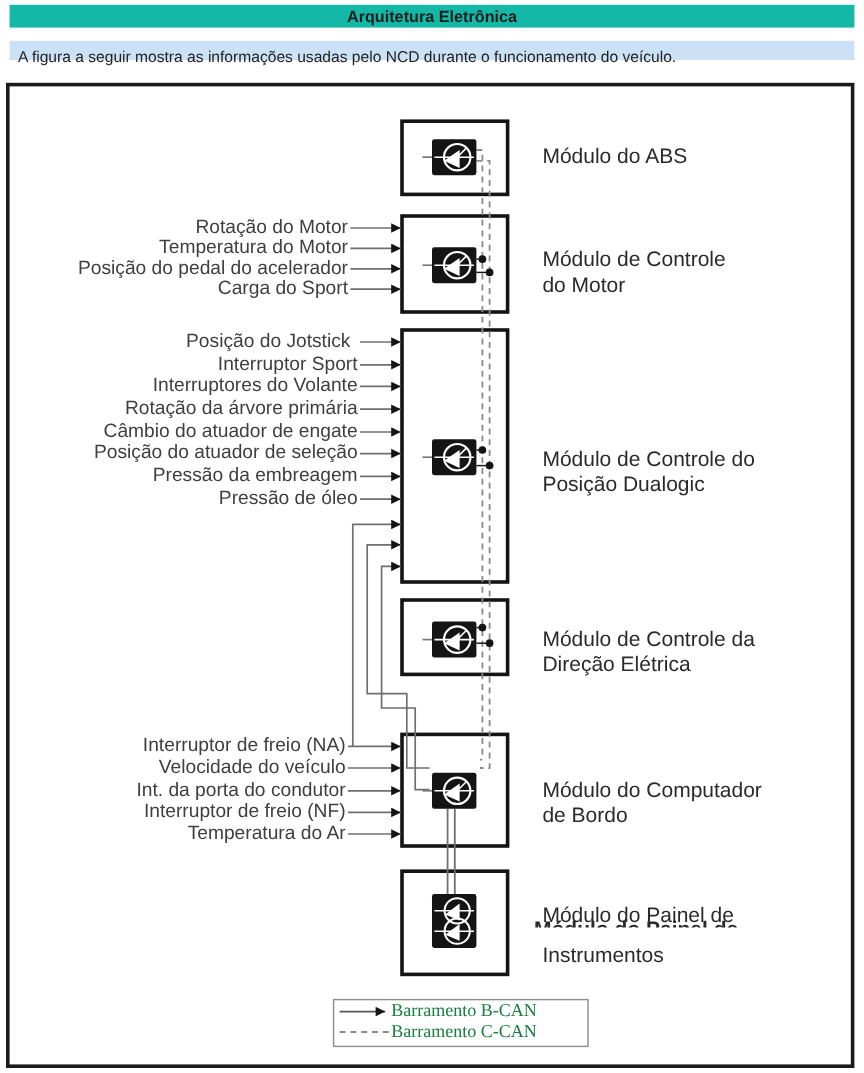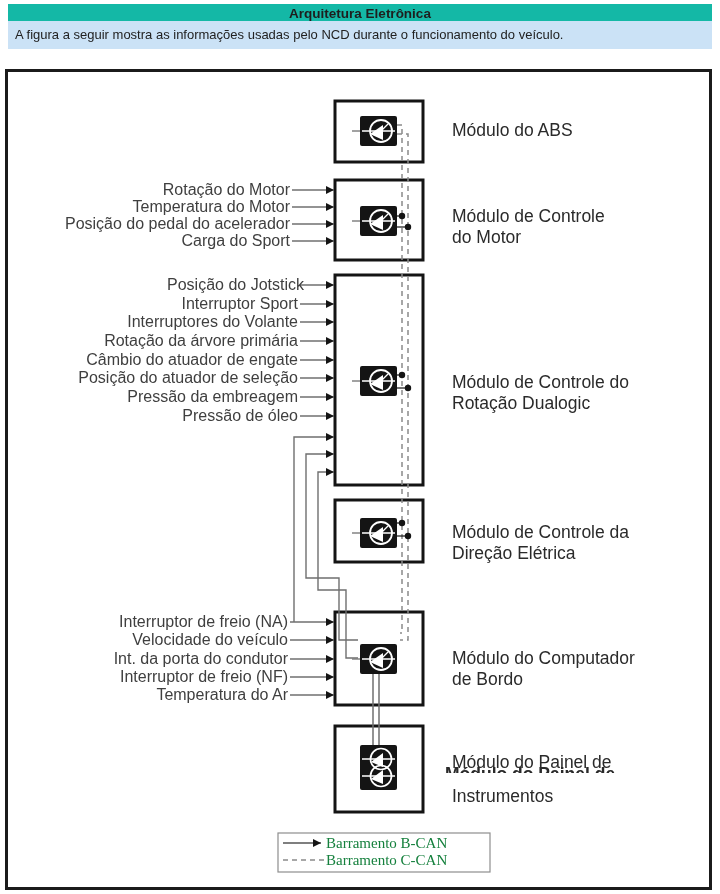--- a/index.html
+++ b/index.html
@@ -1,21 +1,21 @@
 <!DOCTYPE html>
 <html><head>
 <meta charset="utf-8">
 <style>
   html,body{margin:0;padding:0;background:#fff;}
   .page{position:relative;width:720px;height:894px;background:#fff;
         font-family:"Liberation Sans", sans-serif;overflow:hidden;}
   .title-bar{position:absolute;left:8px;top:4px;width:704px;height:19px;
         background:#14b8a6;text-align:center;font-weight:bold;font-size:13.5px;
         line-height:19px;color:#1e1e1e;}
-  .intro-bar{position:absolute;left:8px;top:21px;width:704px;height:28px;
+  .intro-bar{position:absolute;left:8px;top:34px;width:704px;height:16px;
         background:#cbe2f6;font-size:13px;line-height:28px;color:#222;
         padding-left:7px;box-sizing:border-box;white-space:nowrap;}
   .diagram{position:absolute;left:5px;top:69px;width:701px;height:815px;
         border:3px solid #1b1b1b;background:#fff;}
   .diagram svg{position:absolute;left:0;top:0;}
   .sig{position:absolute;width:280px;text-align:right;font-size:16px;
         color:#3f3f3f;line-height:18px;white-space:nowrap;}
   .mod{position:absolute;left:444px;font-size:17.5px;font-weight:normal;
         color:#2a2a2a;line-height:21px;white-space:nowrap;}
   .mod span{display:block;}
@@ -130,21 +130,21 @@
       <rect x="270" y="761" width="212" height="39" fill="#fff" stroke="#8e8e8e" stroke-width="1.2"></rect>
       <line x1="275" y1="771" x2="313" y2="771" stroke="#555" stroke-width="1.4" marker-end="url(#arr)"></line>
       <line x1="275" y1="788" x2="317" y2="788" stroke="#8a8a8a" stroke-width="1.5" stroke-dasharray="5 4"></line>
     </svg>
 
     <div class="sig" style="left:2px;top:109px">Rotação do Motor</div>
     <div class="sig" style="left:2px;top:126px">Temperatura do Motor</div>
     <div class="sig" style="left:2px;top:143px">Posição do pedal do acelerador</div>
     <div class="sig" style="left:2px;top:160px">Carga do Sport</div>
 
-    <div class="sig" style="left:16px;top:204px">Posição do Jotstick</div>
+    <div class="sig" style="left:4px;top:204px">Posição do Jotstick</div>
     <div class="sig" style="left:10px;top:223px">Interruptor Sport</div>
     <div class="sig" style="left:10px;top:241px">Interruptores do Volante</div>
     <div class="sig" style="left:10px;top:260px">Rotação da árvore primária</div>
     <div class="sig" style="left:10px;top:279px">Câmbio do atuador de engate</div>
     <div class="sig" style="left:10px;top:297px">Posição do atuador de seleção</div>
     <div class="sig" style="left:10px;top:316px">Pressão da embreagem</div>
     <div class="sig" style="left:10px;top:335px">Pressão de óleo</div>
 
     <div class="sig" style="left:0;top:541px">Interruptor de freio (NA)</div>
     <div class="sig" style="left:0;top:559px">Velocidade do veículo</div>
@@ -154,21 +154,21 @@
 
     <div class="mod" style="top:48px">
       <span>Módulo do ABS</span>
     </div>
     <div class="mod" style="top:134px">
       <span>Módulo de Controle</span>
       <span>do Motor</span>
     </div>
     <div class="mod" style="top:300px">
       <span>Módulo de Controle do</span>
-      <span>Rotação Dualogic</span>
+      <span>Posição Dualogic</span>
     </div>
     <div class="mod" style="top:450px">
       <span>Módulo de Controle da</span>
       <span>Direção Elétrica</span>
     </div>
     <div class="mod" style="top:576px">
       <span>Módulo do Computador</span>
       <span>de Bordo</span>
     </div>
     <div class="mod" style="top:680px">

